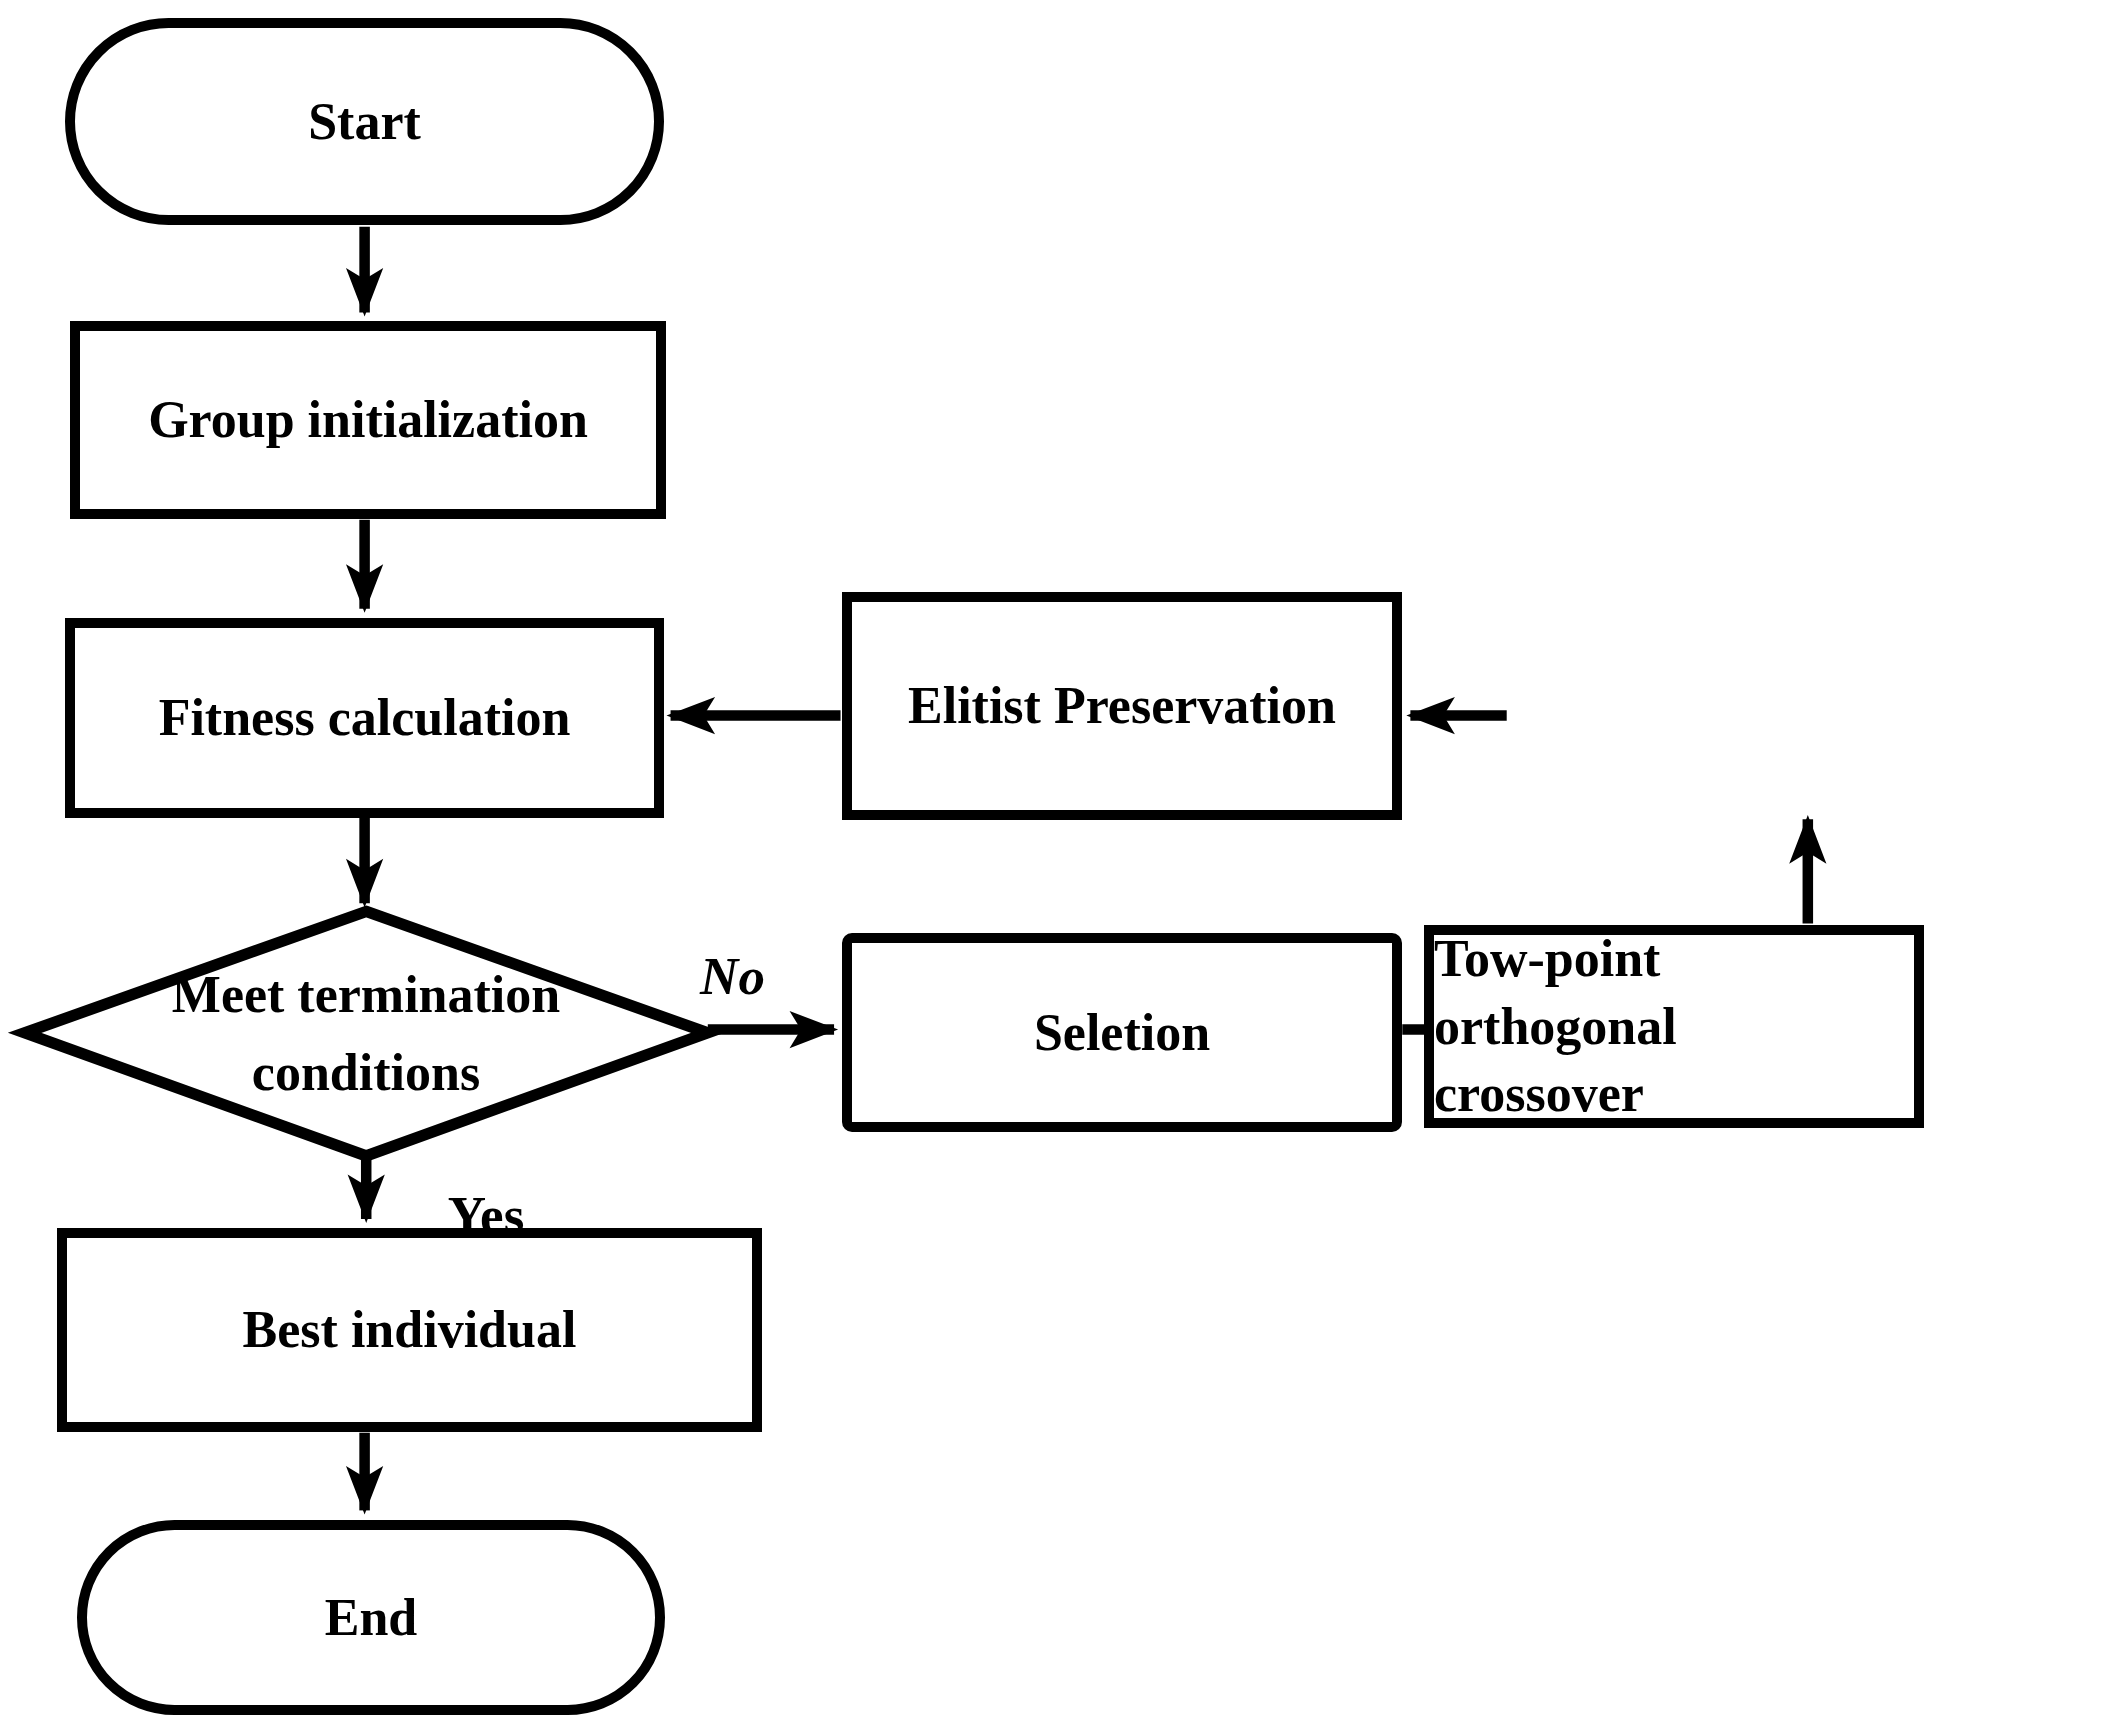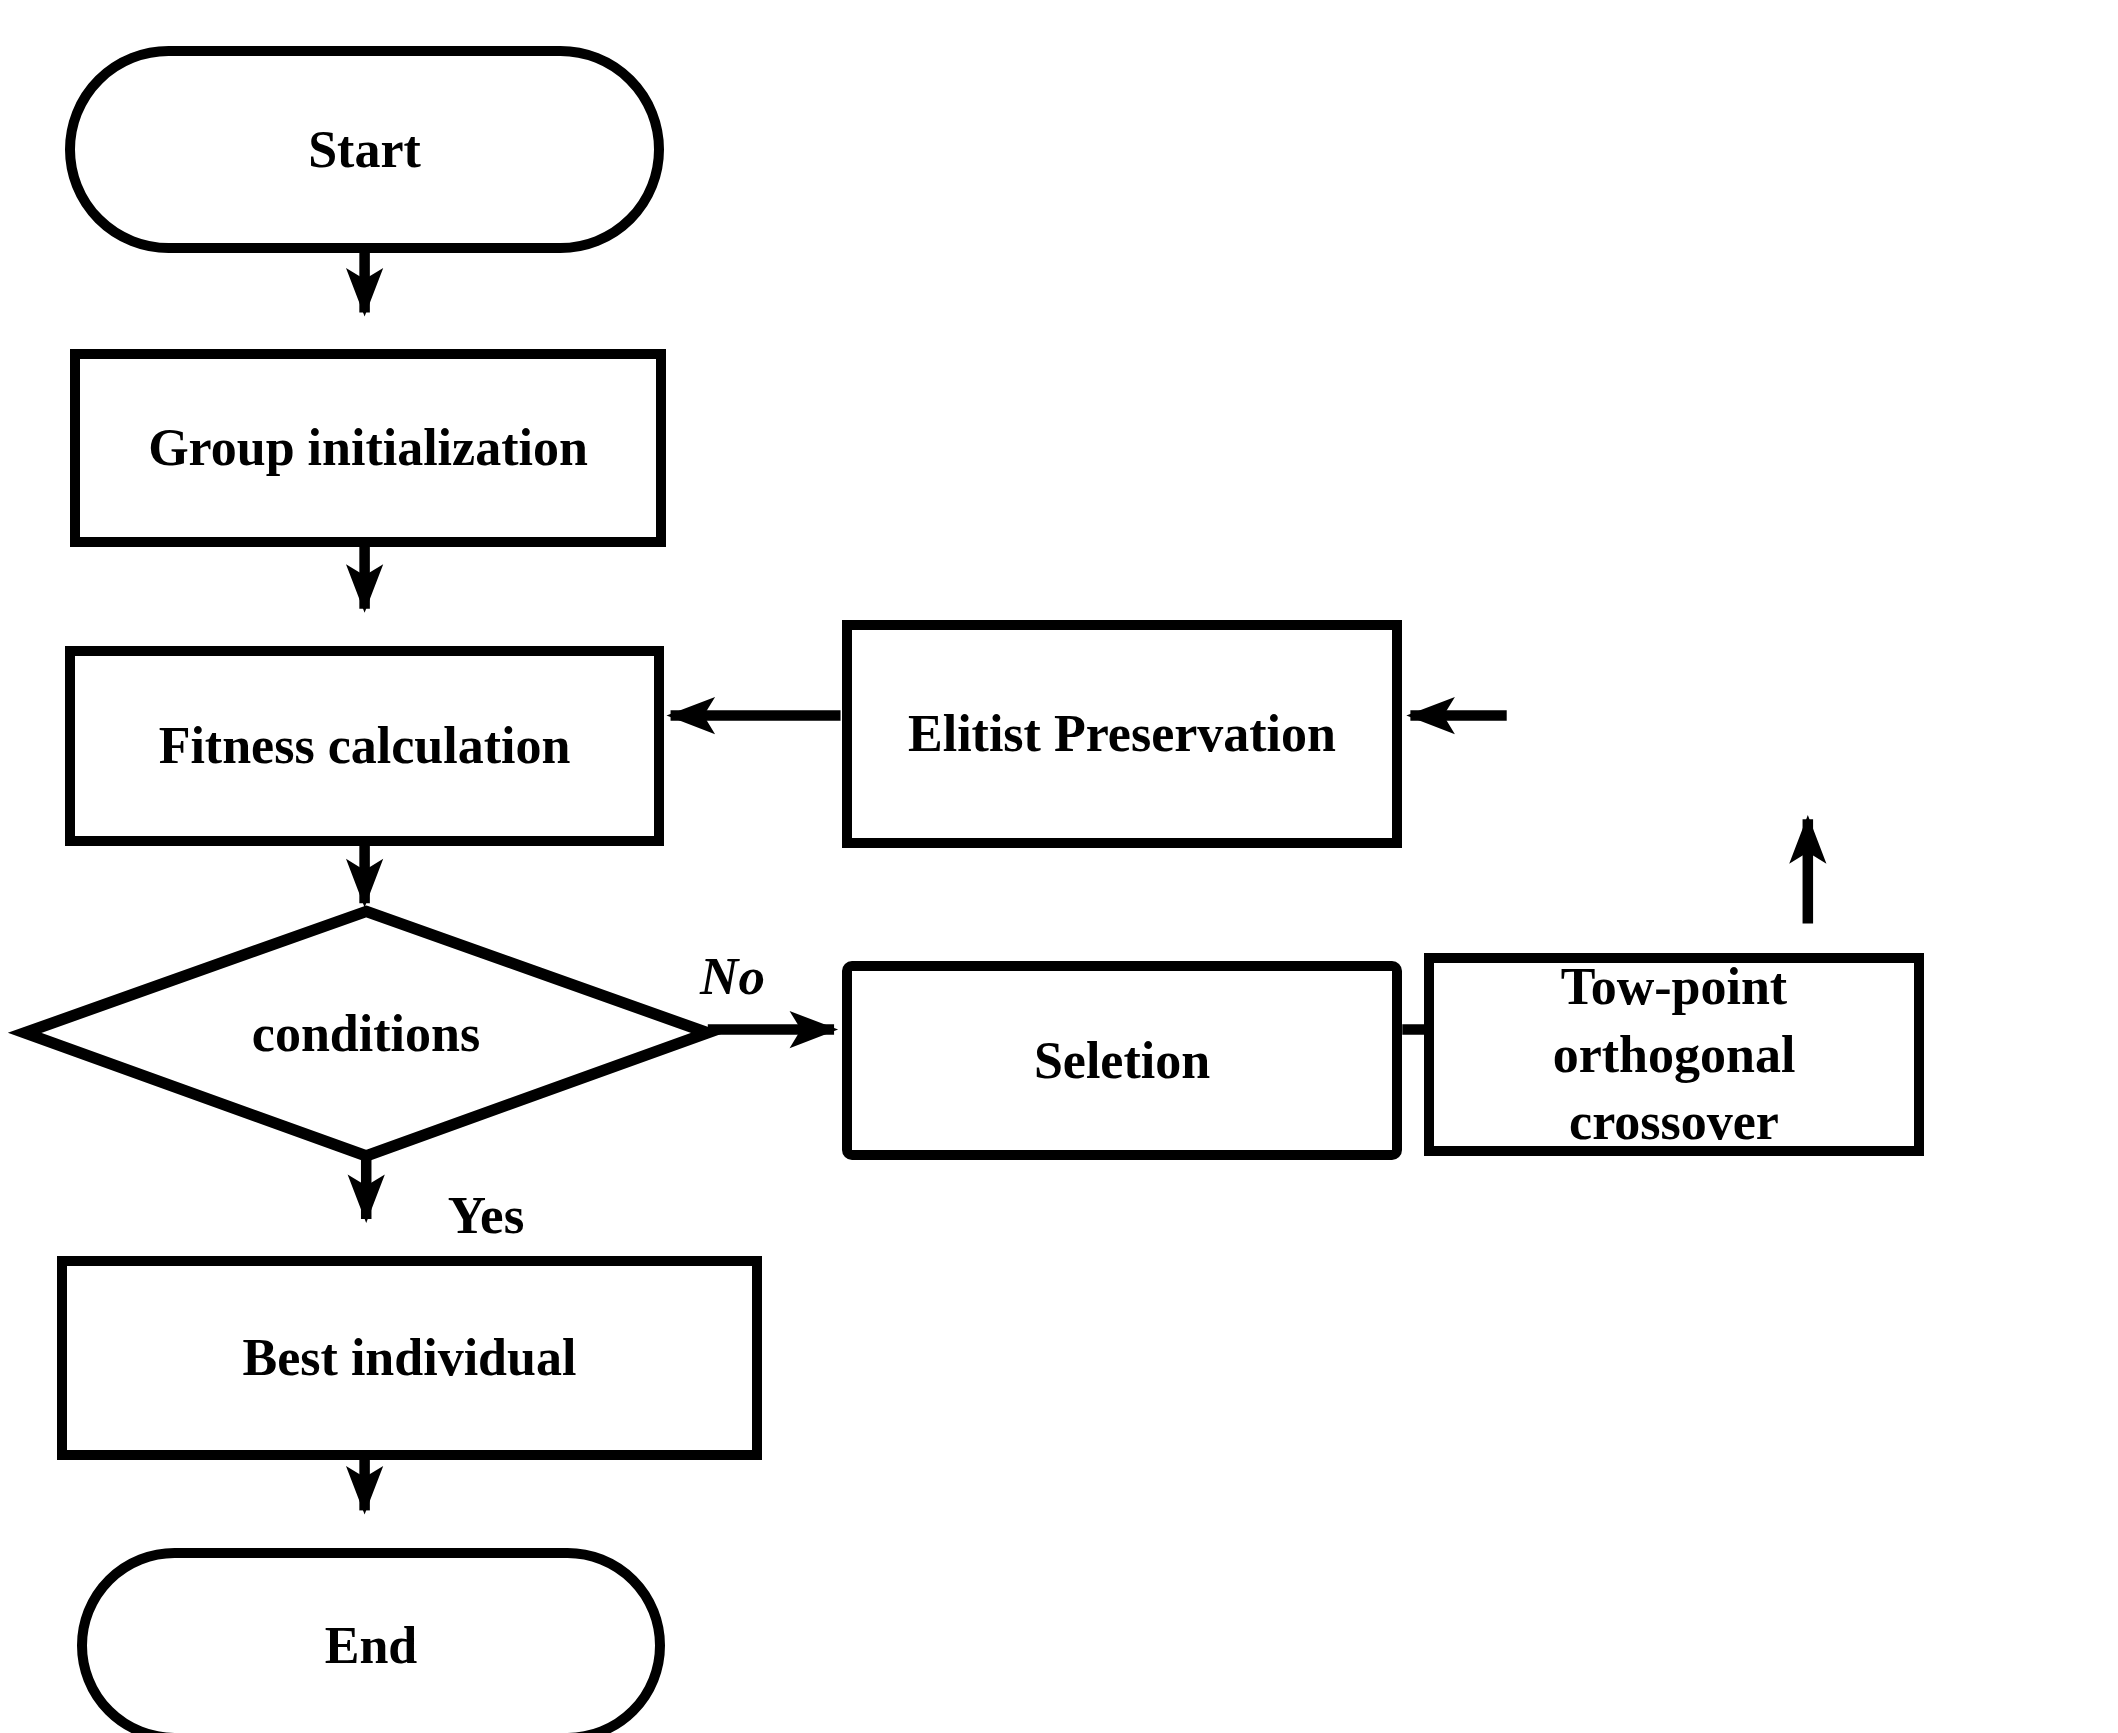--- a/index.html
+++ b/index.html
@@ -23,27 +23,25 @@
     z-index: 1;
   }
   .node {
     position: absolute;
     box-sizing: border-box;
     border: 10.5px solid #000000;
     background: #ffffff;
     display: flex;
     align-items: center;
     justify-content: center;
-    text-align: center;
     font-weight: bold;
     font-size: 52px;
     line-height: 1.3;
     color: #000000;
     z-index: 2;
-    margin-top: 28px;
   }
   .stadium { border-radius: 162px; }
   .label-overlay {
     position: absolute;
     display: flex;
     flex-direction: column;
     align-items: center;
     justify-content: center;
     text-align: center;
     font-weight: bold;
@@ -96,20 +94,21 @@
 
   <div class="node" style="left:70px; top:321px; width:596px; height:198px;">
     <span>Group initialization</span>
   </div>
 
   <div class="node" style="left:65px; top:618px; width:599px; height:200px;">
     <span>Fitness calculation</span>
   </div>
 
   <div class="label-overlay" style="left:123px; top:942px; width:486px; height:183px;">
+    <span>Meet termination</span>
     <span>conditions</span>
   </div>
 
   <div class="node" style="left:842px; top:933px; width:560px; height:199px;border-radius:10px;">
     <span>Seletion</span>
   </div>
 
   <div class="node" style="left:1424px; top:925px; width:500px; height:203px;">
     <span>
       <span class="wide-words" style="display:block;">Tow-point orthogonal</span>

